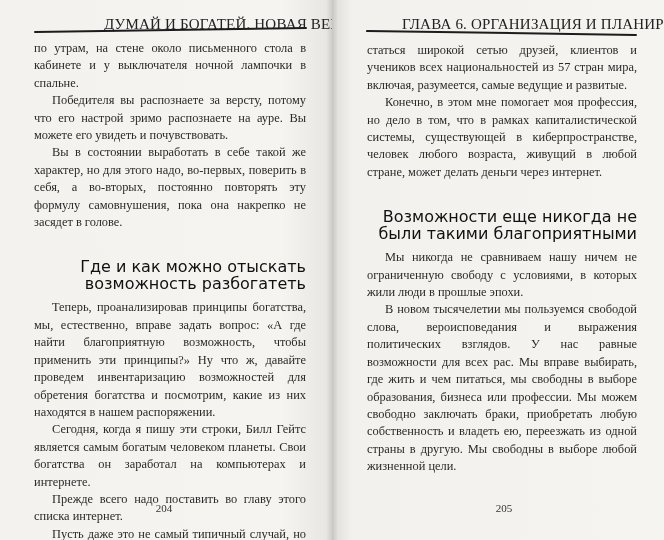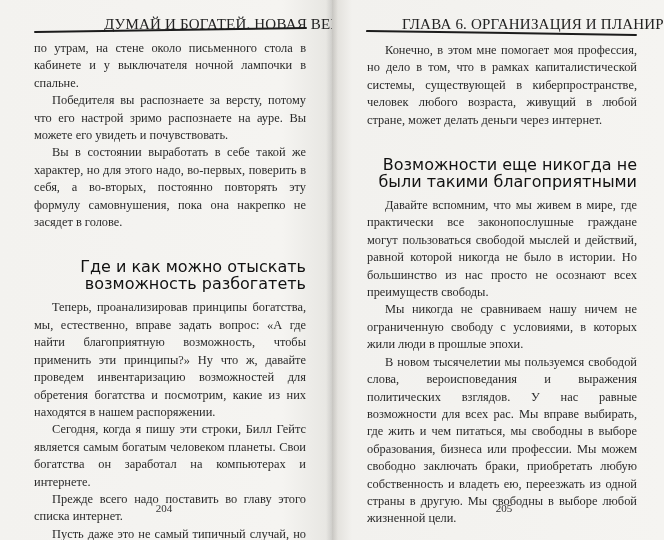--- a/index.html
+++ b/index.html
@@ -72,23 +72,23 @@
       <p>Пусть даже это не самый типичный случай, но факт остается фактом: жители всех стран мира могут заказывать товары из глобального магазина, не выходя из своей квартиры. И если в слабо развитых странах и государствах с диктаторскими режимами пока еще не все имеют дома компьютеры, то каждый, тем не менее, располагает возможностью каким-нибудь образом получить доступ в интернет и получить от этого доход.</p>
 
     </div>
     <div class="folio">204</div>
   </div>
 
   <div class="page right">
     <div class="running-head">Глава 6. Организация и планирование. Желание…</div>
     <div class="rule"></div>
     <div class="text">
+      <p class="cont">статься широкой сетью друзей, клиентов и учеников всех национальностей из 57 стран мира, включая, разумеется, самые ведущие и развитые.</p>
       <p>Конечно, в этом мне помогает моя профессия, но дело в том, что в рамках капиталистической системы, существующей в киберпространстве, человек любого возраста, живущий в любой стране, может делать деньги через интернет.</p>
       <div class="heading">Возможности еще никогда не были такими благоприятными</div>
-      <p>Давайте вспомним, что мы живем в мире, где практически все законопослушные граждане могут пользоваться свободой мыслей и действий, равной которой никогда не было в истории. Но большинство из нас просто не осознают всех преимуществ свободы.</p>
       <p>Мы никогда не сравниваем нашу ничем не ограниченную свободу с условиями, в которых жили люди в прошлые эпохи.</p>
       <p>В новом тысячелетии мы пользуемся свободой слова, вероисповедания и выражения политических взглядов. У нас равные возможности для всех рас. Мы вправе выбирать, где жить и чем питаться, мы свободны в выборе образования, бизнеса или профессии. Мы можем свободно заключать браки, приобретать любую собственность и владеть ею, переезжать из одной страны в другую. Мы свободны в выборе любой жизненной цели.</p>
 
     </div>
     <div class="folio">205</div>
   </div>
 
   <div class="gutter"></div>
 </div>
 

